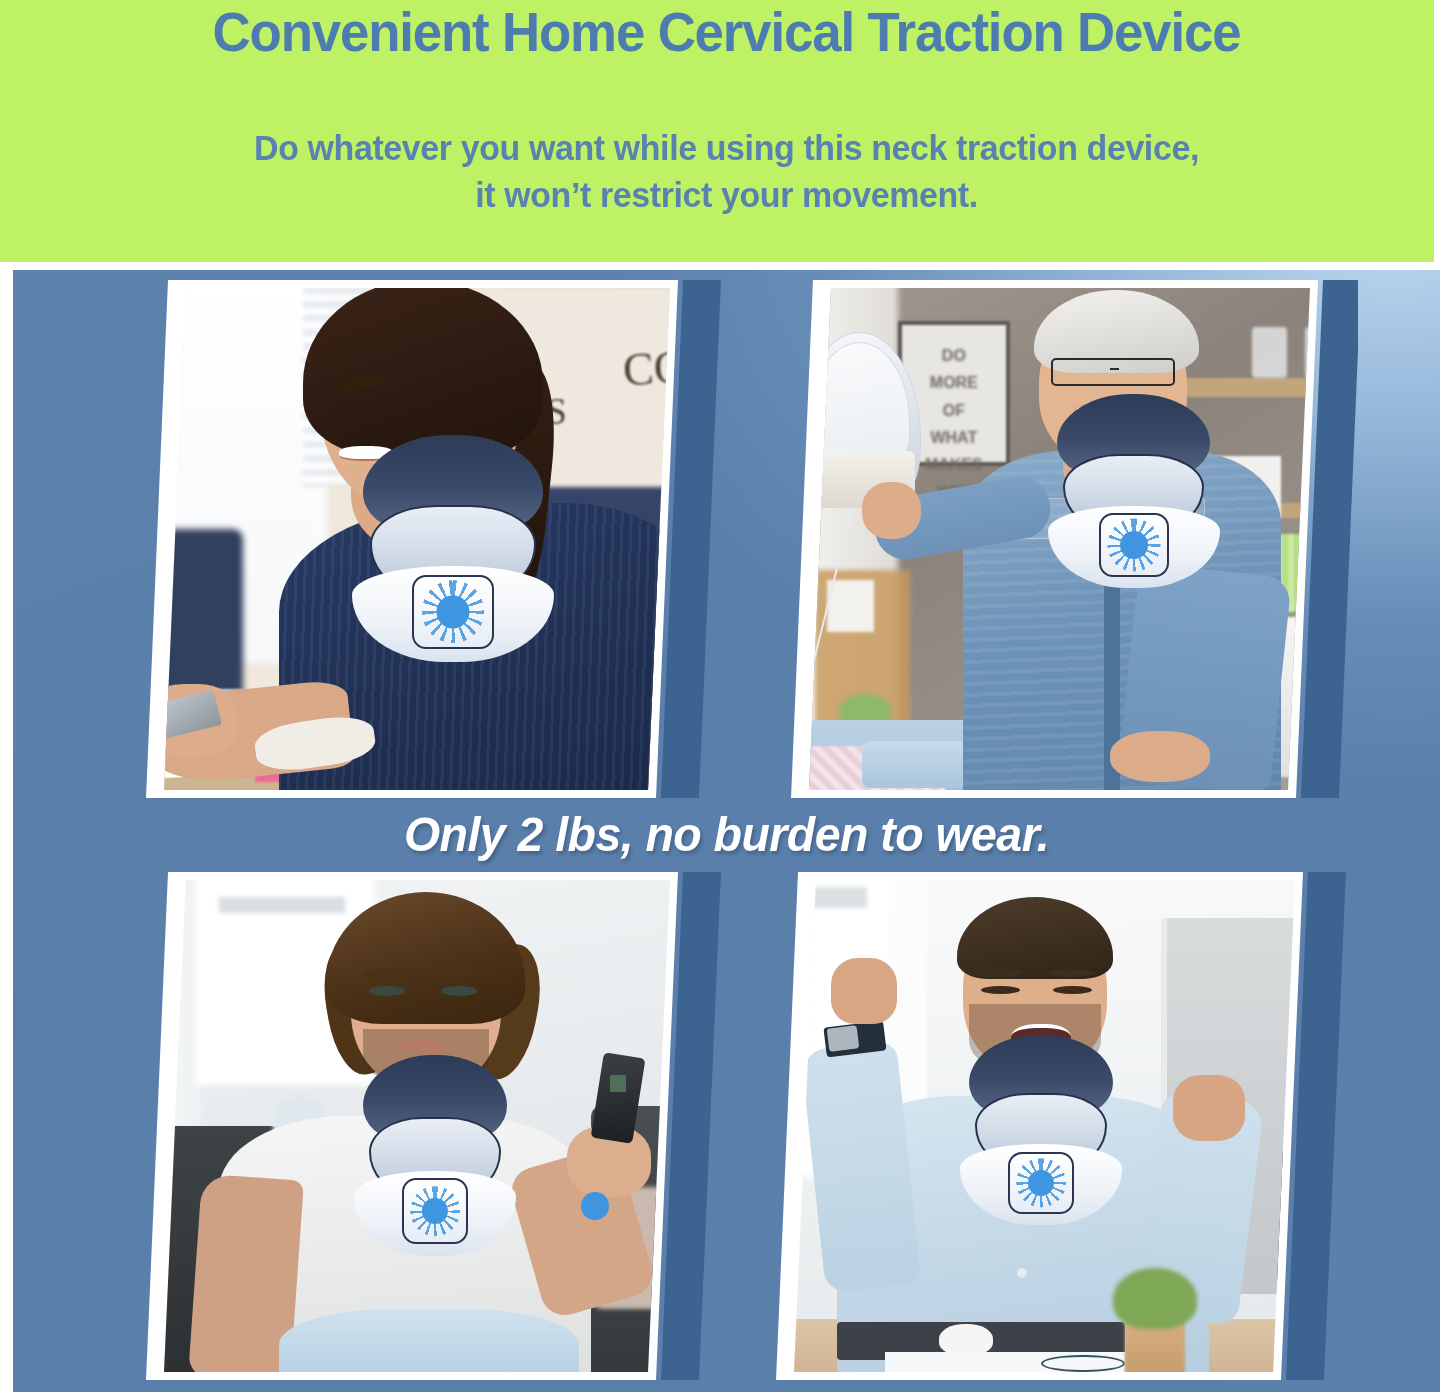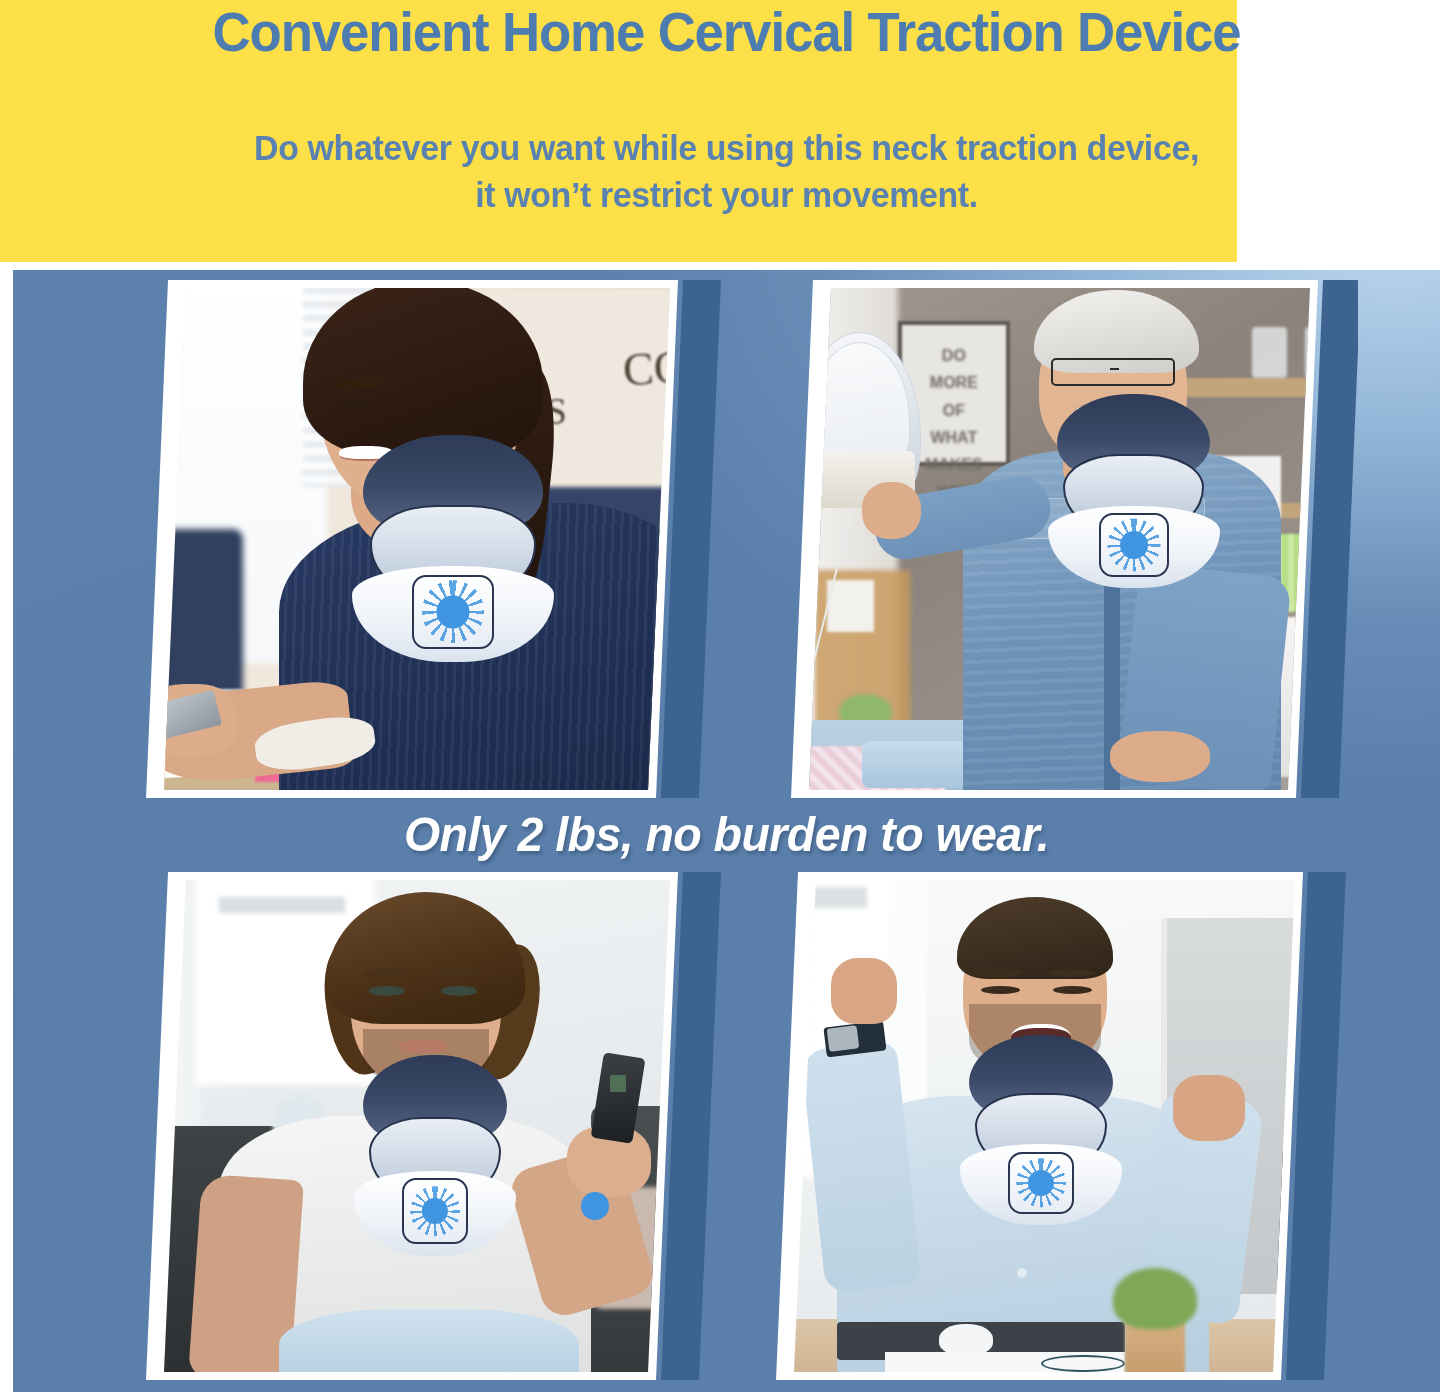--- a/index.html
+++ b/index.html
@@ -13,22 +13,22 @@
 
   #page {
     position:relative;
     width:1453px; height:1395px;
     background:#ffffff;
   }
 
   
   #header {
     position:absolute;
-    left:0; top:0; width:1237px; height:262px;
-    background:#fde047;
+    left:0; top:0; width:1434px; height:262px;
+    background:#bef264;
   }
 
   #headline {
     position:absolute;
     left:0; top:2px; width:1453px;
     text-align:center;
     font-size:55px;
     font-weight:bold;
     letter-spacing:-1.2px;
     color:#4c7cb0;

